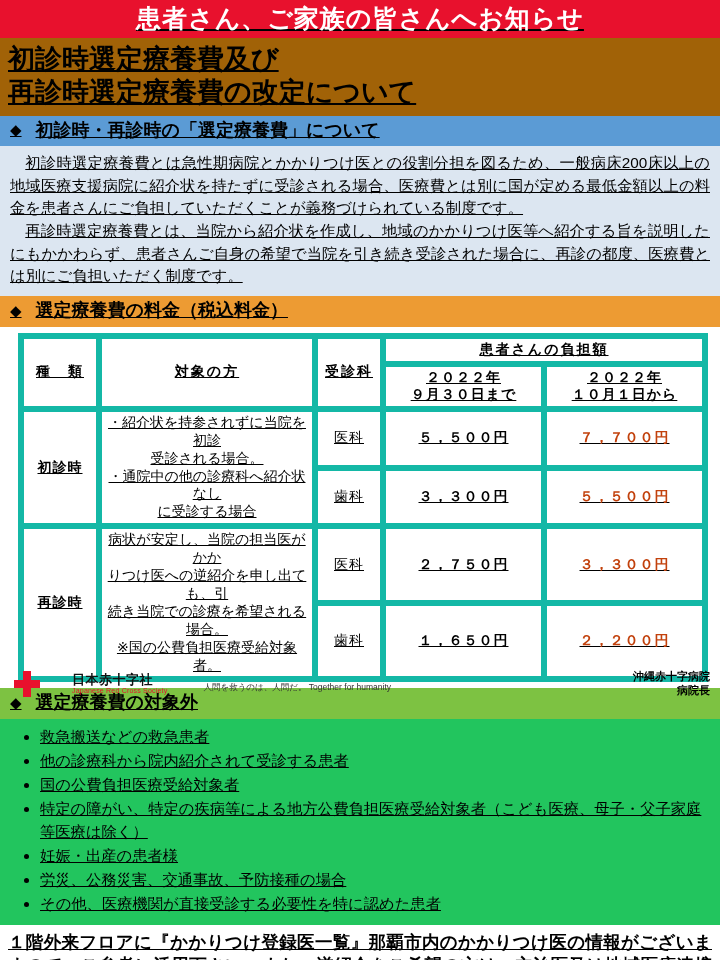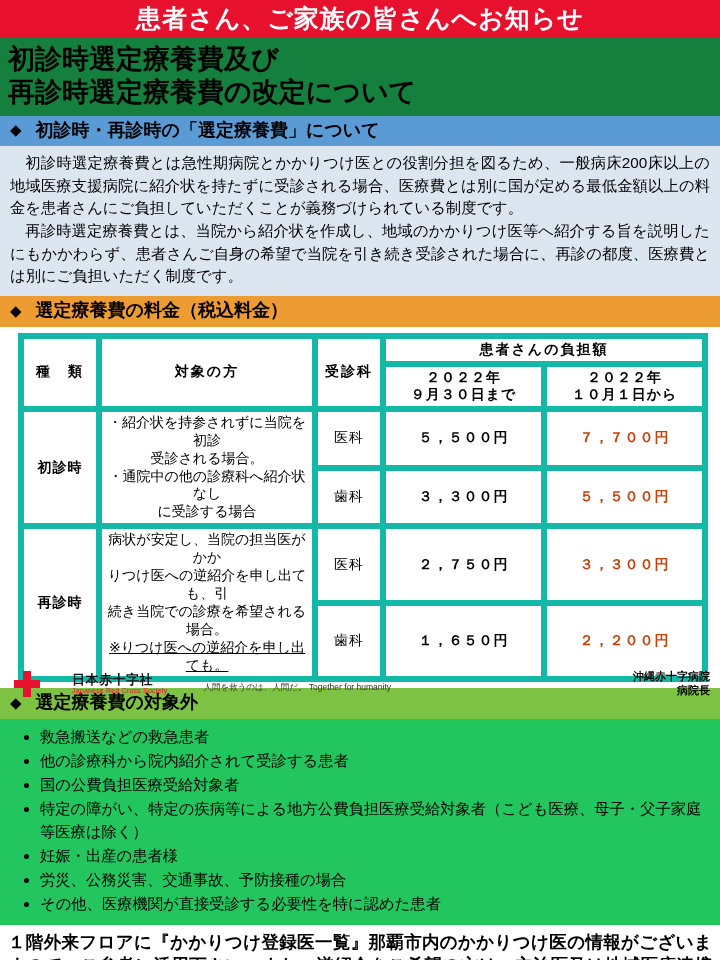--- a/index.html
+++ b/index.html
@@ -4,35 +4,35 @@
 <style>
   * { box-sizing: border-box; }
   html, body { margin:0; padding:0; }
   body {
     width:720px; height:960px;
     font-family:"Liberation Sans","DejaVu Sans",sans-serif;
     background:#ffffff;
     color:#000;
     overflow:hidden;
   }
-  .page { width:720px; height:708px; position:relative; }
+  .page { width:720px; height:708px; position:relative;text-decoration:underline; }
 
   
   .red-banner {
     background:#e8112d;
     color:#ffffff;
     font-weight:bold;
     font-size:25px;
     text-align:center;
     letter-spacing:1px;
     padding:4px 0 5px 0;
     line-height:1.15;
   }
   .yellow-title {
-    background:#15803d;
+    background:#a16207;
     color:#000;
     font-weight:bold;
     font-size:27px;
     line-height:1.22;
     padding:5px 0 7px 8px;
   }
 
   
   .bar {
     display:flex;
@@ -205,21 +205,21 @@
           <td class="price-old">３，３００円</td>
           <td class="price-new">５，５００円</td>
         </tr>
 
         <tr>
           <td class="kind" rowspan="2">再診時</td>
           <td class="target" rowspan="2">
             <div>病状が安定し、当院の担当医がかか</div>
             <div>りつけ医への逆紹介を申し出ても、引</div>
             <div>続き当院での診療を希望される場合。</div>
-            <div class="uline">※りつけ医への逆紹介を申し出ても。</div>
+            <div class="uline">※国の公費負担医療受給対象者。</div>
           </td>
           <td class="dept">医科</td>
           <td class="price-old">２，７５０円</td>
           <td class="price-new">３，３００円</td>
         </tr>
         <tr>
           <td class="dept">歯科</td>
           <td class="price-old">１，６５０円</td>
           <td class="price-new">２，２００円</td>
         </tr>

